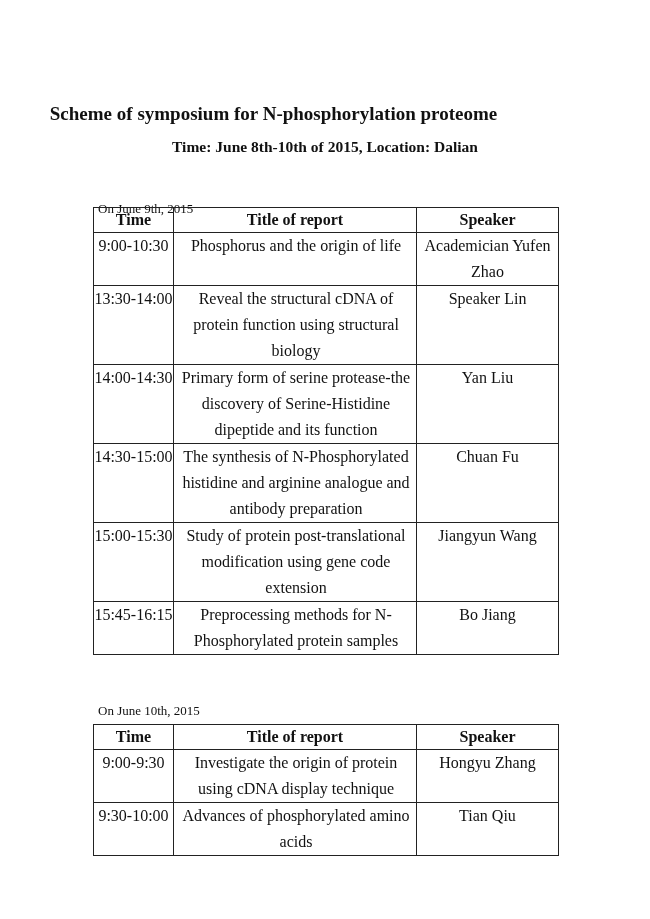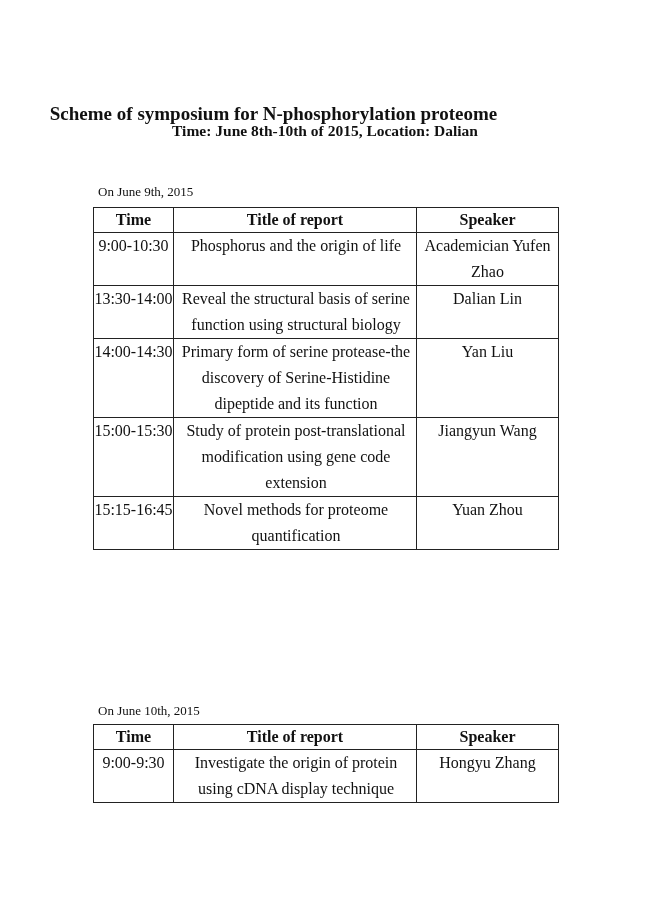--- a/index.html
+++ b/index.html
@@ -5,21 +5,21 @@
     html, body { margin: 0; padding: 0; background: #ffffff; }
     body {
       width: 650px; height: 919px; position: relative; overflow: hidden;
       font-family: "Liberation Serif", "DejaVu Serif", serif; color: #111;
     }
     .title {
       position: absolute; top: 103px; left: 0; width: 547px; text-align: center;
       font-weight: bold; font-size: 19px; letter-spacing: 0px;
     }
     .subtitle {
-      position: absolute; top: 122px; left: 0; width: 650px; text-align: center;
+      position: absolute; top: 138px; left: 0; width: 650px; text-align: center;
       font-weight: bold; font-size: 15.5px;
     }
     .day-label {
       position: absolute; left: 98px; font-size: 13px;
     }
     table.sched {
       position: absolute; left: 93px; width: 465px;
       border-collapse: collapse; font-size: 16px; table-layout: fixed;
     }
     table.sched td, table.sched th {
@@ -29,21 +29,21 @@
     table.sched th { font-weight: bold; text-align: center; height: 24px; line-height: 24px; }
     col.c-time { width: 80px; }
     col.c-title { width: 243px; }
     col.c-speaker { width: 142px; }
     td.time { text-align: center; padding-top: 0; }
     td.rtitle { text-align: center; padding-left: 6px !important; padding-right: 4px !important; }
     td.speaker { text-align: center; }
     td.span { text-align: center; }
     #t1 { top: 207px; }
     #t2 { top: 724px; }
-    #d1 { top: 184px; }
+    #d1 { top: 201px; }
     #d2 { top: 703px; }
   </style>
 </head>
 <body>
 
 <div class="title">Scheme of symposium for N-phosphorylation proteome</div>
 <div class="subtitle">Time: June 8th-10th of 2015, Location: Dalian</div>
 
 <div class="day-label" id="d1">On June 9th, 2015</div>
 <table class="sched" id="t1">
@@ -60,37 +60,42 @@
     </tr>
   </thead>
   <tbody>
       <tr>
         <td class="time">9:00-10:30</td>
         <td class="rtitle">Phosphorus and the origin of life</td>
         <td class="speaker">Academician Yufen Zhao</td>
       </tr>
       <tr>
         <td class="time">13:30-14:00</td>
-        <td class="rtitle">Reveal the structural basis of serine function using structural biology</td>
-        <td class="speaker">Dalian Lin</td>
+        <td class="rtitle">Reveal the structural cDNA of protein function using structural biology</td>
+        <td class="speaker">Speaker Lin</td>
       </tr>
       <tr>
         <td class="time">14:00-14:30</td>
         <td class="rtitle">Primary form of serine protease-the discovery of Serine-Histidine dipeptide and its function</td>
         <td class="speaker">Yan Liu</td>
       </tr>
       <tr>
+        <td class="time">14:30-15:00</td>
+        <td class="rtitle">The synthesis of N-Phosphorylated histidine and arginine analogue and antibody preparation</td>
+        <td class="speaker">Chuan Fu</td>
+      </tr>
+      <tr>
         <td class="time">15:00-15:30</td>
         <td class="rtitle">Study of protein post-translational modification using gene code extension</td>
         <td class="speaker">Jiangyun Wang</td>
       </tr>
       <tr>
-        <td class="time">15:15-16:45</td>
-        <td class="rtitle">Novel methods for proteome quantification</td>
-        <td class="speaker">Yuan Zhou</td>
+        <td class="time">15:45-16:15</td>
+        <td class="rtitle">Preprocessing methods for N-Phosphorylated protein samples</td>
+        <td class="speaker">Bo Jiang</td>
       </tr>
     </tbody>
 </table>
 
 <div class="day-label" id="d2">On June 10th, 2015</div>
 <table class="sched" id="t2">
   <colgroup>
       <col class="c-time">
       <col class="c-title">
       <col class="c-speaker">
@@ -101,14 +106,19 @@
       <th>Title of report</th>
       <th>Speaker</th>
     </tr>
   </thead>
   <tbody>
       <tr>
         <td class="time">9:00-9:30</td>
         <td class="rtitle">Investigate the origin of protein using cDNA display technique</td>
         <td class="speaker">Hongyu Zhang</td>
       </tr>
+      <tr>
+        <td class="time">9:30-10:00</td>
+        <td class="rtitle">Advances of phosphorylated amino acids</td>
+        <td class="speaker">Tian Qiu</td>
+      </tr>
     </tbody>
 </table>
 
 </body></html>

